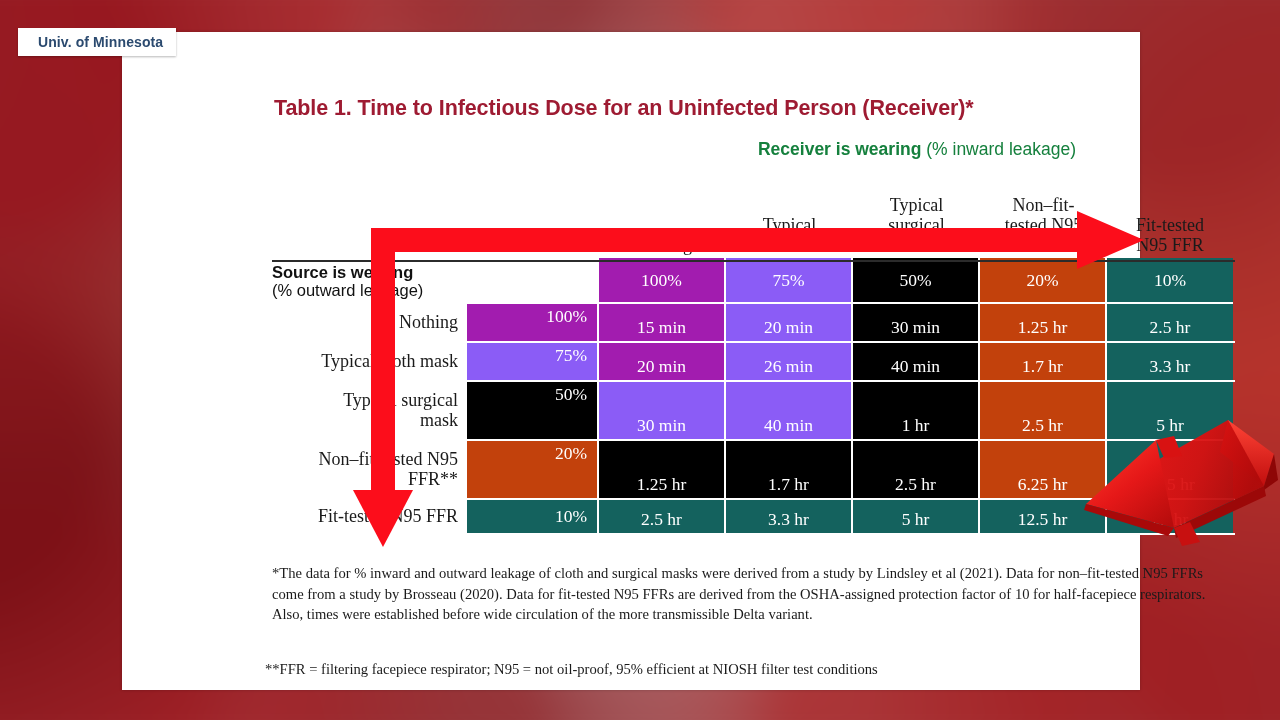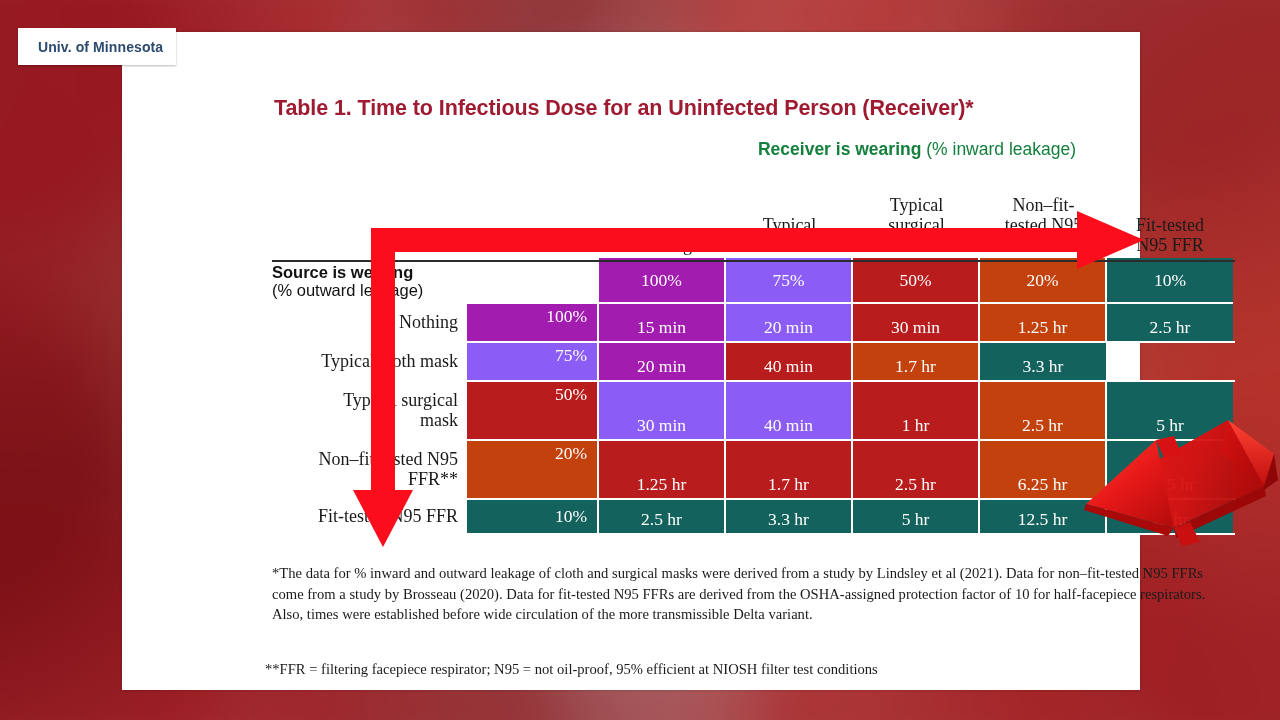--- a/index.html
+++ b/index.html
@@ -48,21 +48,21 @@
     height: 658px;
     background: #ffffff;
     box-shadow: 0 0 3px rgba(0,0,0,0.22);
   }
 
   
   #source-chip {
     position: absolute;
     left: 18px;
     top: 28px;
-    height: 37px;
+    height: 28px;
     background: #ffffff;
     padding: 0 13px 0 20px;
     display: flex;
     align-items: center;
     box-shadow: 0 1px 2px rgba(0,0,0,0.28);
     z-index: 6;
   }
   #source-chip .chip-text {
     font-size: 14px;
     font-weight: bold;
@@ -206,21 +206,21 @@
     font-family: Liberation Serif, serif;
     font-size: 17.5px;
     color: #ffffff;
     border-right: 2px solid #ffffff;
   }
   .val-cell.last, .pct-cell.last { border-right: none; }
 
   
   .s1 { background: #a21caf; }
   .s2 { background: #8b5cf6; }
-  .s3 { background: #b91c1c; }
+  .s3 { background: #000000; }
   .s4 { background: #c2410c; }
   .s5 { background: #14625e; }
 
   
   .footnote {
     position: absolute;
     font-family: "Liberation Serif", serif;
     font-size: 14.6px;
     line-height: 1.42;
     color: #1a1a1a;
@@ -354,20 +354,21 @@
       <div class="c-data val-cell s4">1.25 hr</div>
       <div class="c-data last val-cell s5 last">2.5 hr</div>
     </div>
 
     <div class="grid-row data-row" style="height:37px">
       <div class="c-label rowlabel">
         <div>Typical cloth mask</div>
       </div>
       <div class="c-leak leak-cell s2">75%</div>
       <div class="c-data val-cell s1">20 min</div>
+      <div class="c-data val-cell s2">26 min</div>
       <div class="c-data val-cell s3">40 min</div>
       <div class="c-data val-cell s4">1.7 hr</div>
       <div class="c-data last val-cell s5 last">3.3 hr</div>
     </div>
 
     <div class="grid-row data-row" style="height:57px">
       <div class="c-label rowlabel two-line">
         <div>
           <div>Typical surgical</div>
           <div>mask</div>

